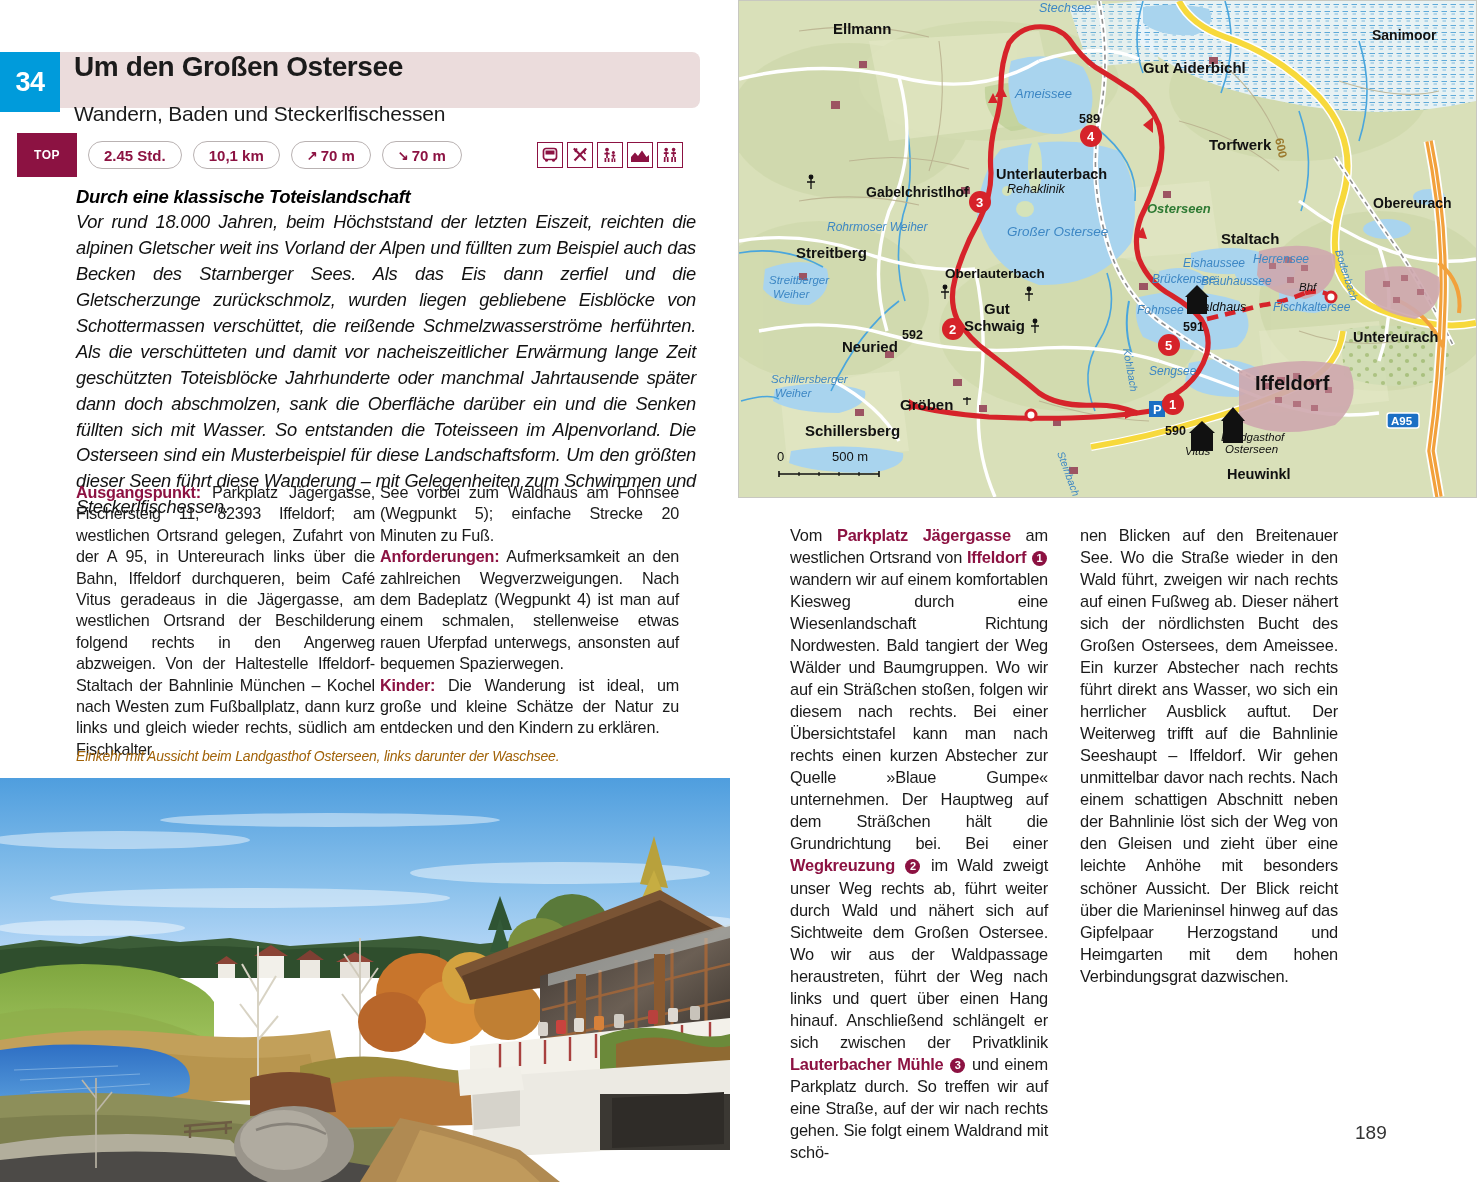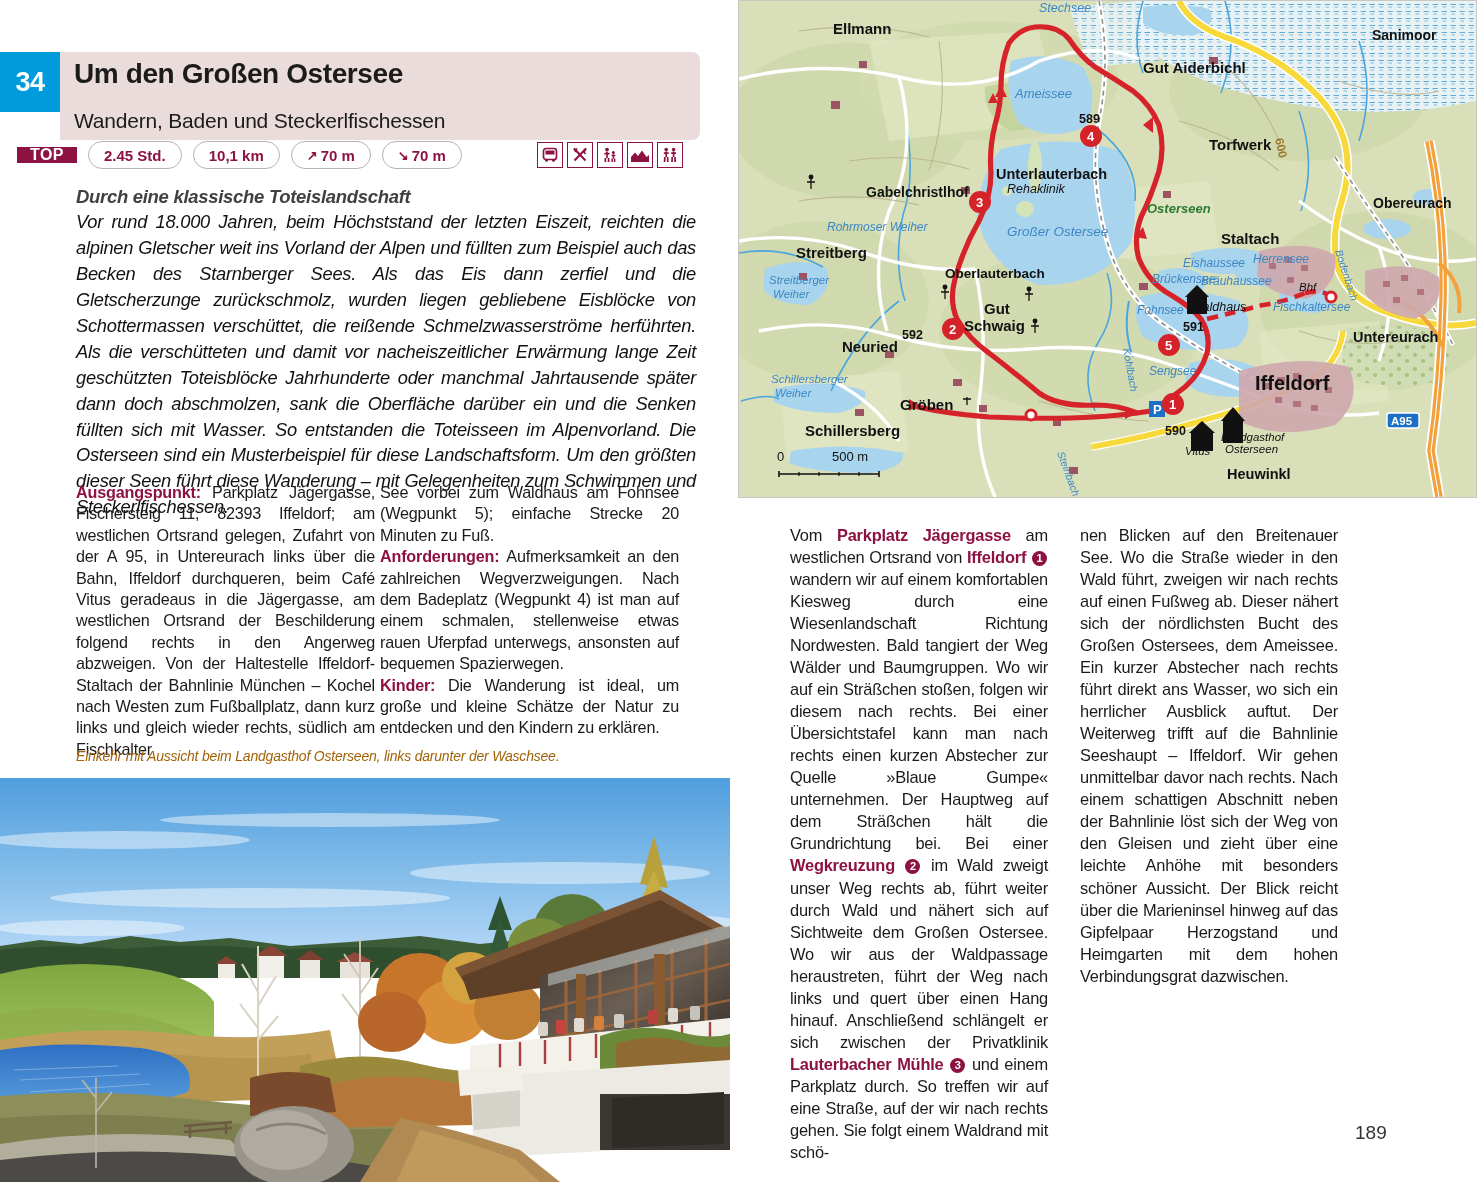--- a/index.html
+++ b/index.html
@@ -25,46 +25,46 @@
   }
   #chapter-number-box {
     width: 60px; height: 60px;
     background: #009bdb;
     color: #fff;
     display: flex; align-items: center; justify-content: center;
     font-size: 27px; font-weight: bold;
     letter-spacing: -0.5px;
   }
   #title-text-box {
-    flex: 1; height: 88px;
+    flex: 1; height: 56px;
     background: #ebdcdc;
     border-radius: 0 8px 8px 0;
     padding: 0 0 0 14px;
-    display: flex; flex-direction: column; justify-content: center;
+    display: flex; flex-direction: column; justify-content: flex-start;
   }
   #route-title {
     font-size: 28px; font-weight: bold; color: #1b1b1b;
     letter-spacing: -0.4px; line-height: 1.08;
   }
   #route-subtitle {
     font-size: 21px; color: #1b1b1b; line-height: 1.15;
     margin-top: 20px; letter-spacing: -0.2px;
   }
 
   
   #facts-bar {
     position: absolute; left: 17px; top: 140px;
     width: 690px; height: 30px;
     display: flex; align-items: center;
   }
   #top-badge {
-    width: 60px; height: 16px;
+    width: 60px; height: 44px;
     background: #8c1242; color: #fff;
     display: flex; align-items: center; justify-content: center;
-    font-size: 16px; font-weight: bold; letter-spacing: 0.5px;
+    font-size: 12px; font-weight: bold; letter-spacing: 0.5px;
   }
   .fact-pill {
     height: 28px; margin-left: 11px;
     border: 1.4px solid #b9b2b2; border-radius: 14px;
     display: flex; align-items: center; justify-content: center;
     padding: 0 15px;
     font-size: 15px; font-weight: bold; color: #8c1242;
     white-space: nowrap;
   }
   .fact-pill .arrow { margin-right: 3px; font-size: 13px; }
@@ -77,21 +77,21 @@
     display: flex; align-items: center; justify-content: center;
   }
   .facticon svg { display: block; }
 
   
   #intro-block {
     position: absolute; left: 76px; top: 186px; width: 620px;
   }
   #intro-heading {
     font-size: 18.5px; font-weight: bold; font-style: italic;
-    color: #404040; letter-spacing: -0.3px;
+    color: #000000; letter-spacing: -0.3px;
   }
   #intro-text {
     font-size: 18.3px; font-style: italic; color: #111;
     line-height: 1.418; text-align: justify; margin-top: 1px;
     letter-spacing: -0.25px;
   }
 
   
   #info-cols {
     position: absolute; left: 76px; top: 482px; width: 620px;

